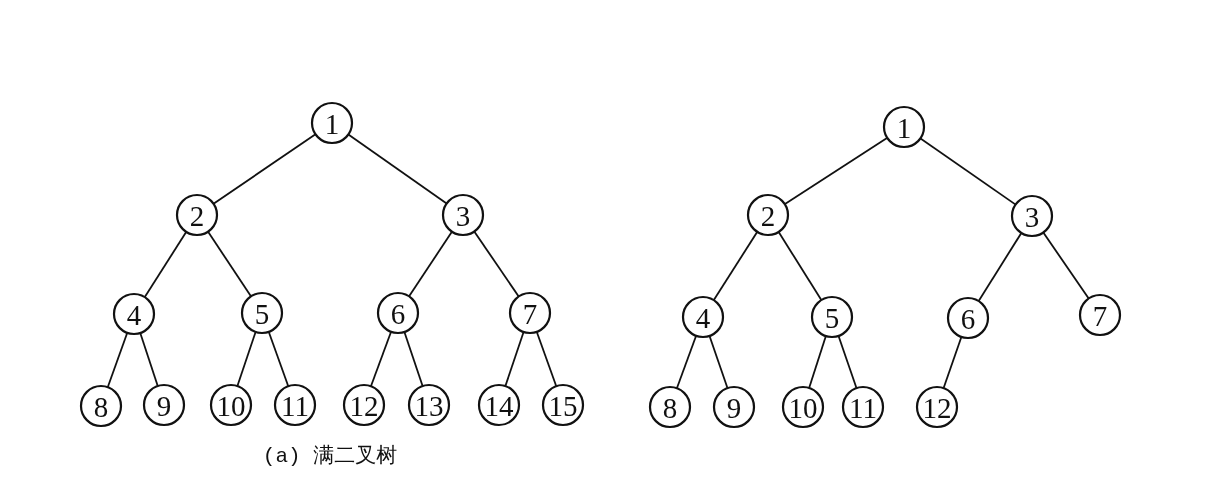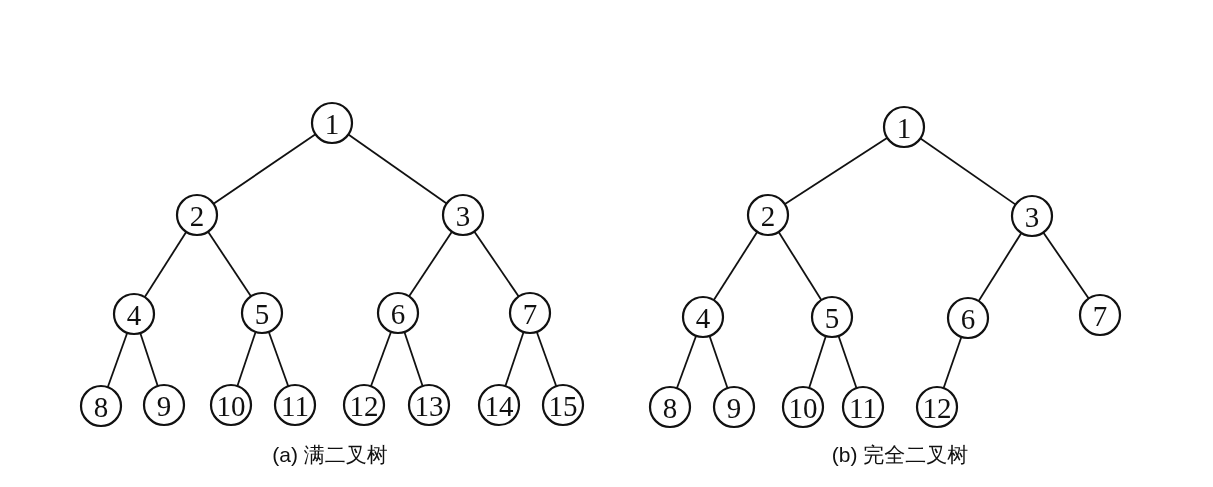--- a/index.html
+++ b/index.html
@@ -21,21 +21,21 @@
     top: 0;
   }
   .node-label {
     font-family: "Liberation Serif", "DejaVu Serif", serif;
     font-size: 29px;
     fill: #111111;
   }
   .caption {
     position: absolute;
     transform: translateX(-50%);
-    font-family: Liberation Sans, sans-serif;
+    font-family: Liberation Mono, monospace;
     font-size: 21px;
     color: #111111;
     white-space: nowrap;
   }
 </style>
 </head>
 <body>
 
 <div class="figure">
   <svg id="tree-svg" width="1213" height="487" viewBox="0 0 1213 487">
@@ -167,14 +167,13 @@
       <g>
         <circle cx="863" cy="407" r="20" fill="#ffffff" stroke="#111111" stroke-width="2.2"></circle>
         <text x="863" y="408" text-anchor="middle" dominant-baseline="central" class="node-label">11</text>
       </g>
       <g>
         <circle cx="937" cy="407" r="20" fill="#ffffff" stroke="#111111" stroke-width="2.2"></circle>
         <text x="937" y="408" text-anchor="middle" dominant-baseline="central" class="node-label">12</text>
       </g>
     </svg>
   <div class="caption" id="caption-a" style="left: 330px; top: 441px;">(a) 满二叉树</div>
-  <div class="caption" id="caption-b" style="left: 900px; top: 441px;">(b) 完全二叉树</div>
 </div>
 
 </body></html>

